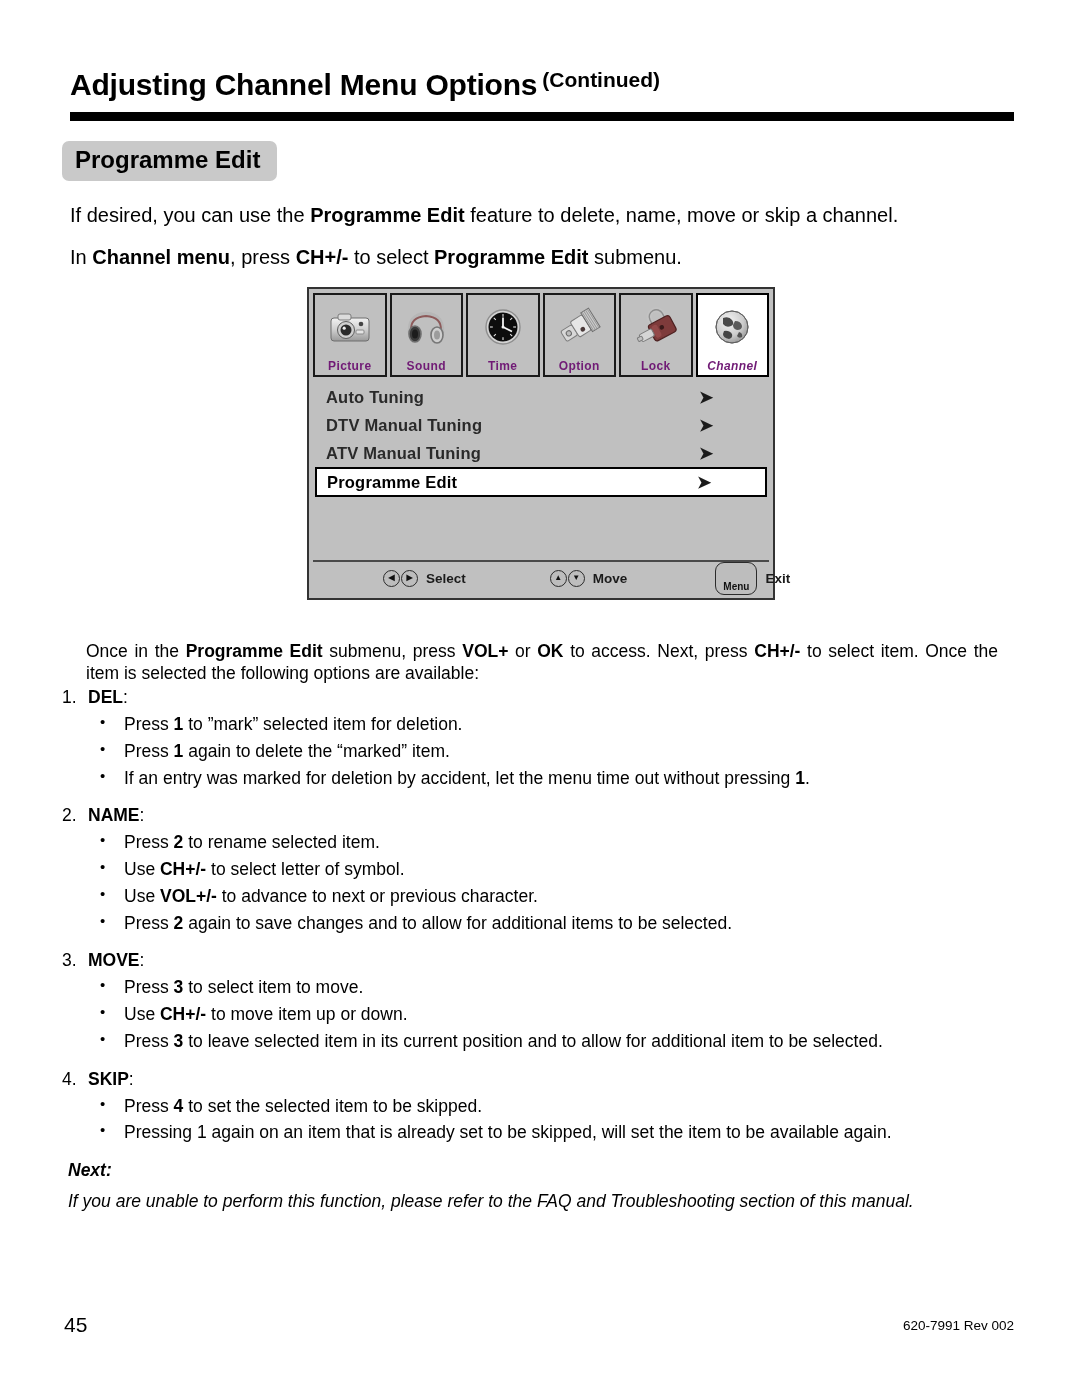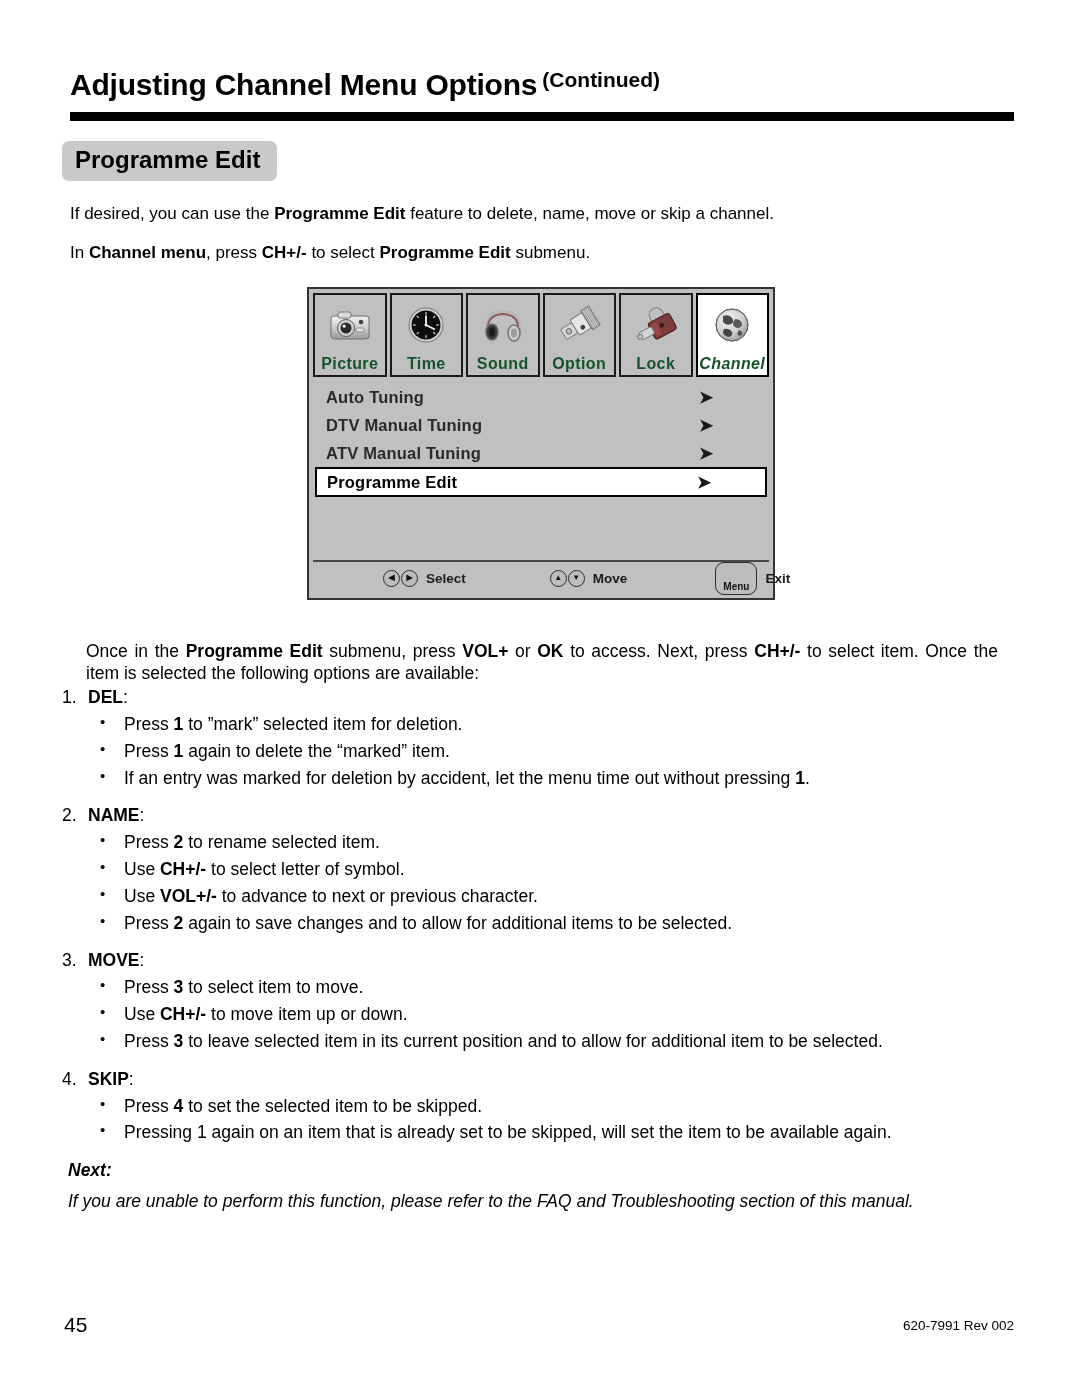--- a/index.html
+++ b/index.html
@@ -59,21 +59,21 @@
     font-weight: bold;
     line-height: 1;
   }
 
   
   .intro {
     position: absolute;
     left: 70px;
     top: 205px;
     width: 950px;
-    font-size: 17px;
+    font-size: 20px;
     line-height: 1.0;
   }
   .intro p {
     margin: 0 0 22px 0;
   }
 
   
   .osd {
     position: absolute;
     left: 307px;
@@ -107,23 +107,23 @@
     font-style: italic;
   }
   .osd-tab .glyph {
     flex: 1;
     display: flex;
     align-items: center;
     justify-content: center;
     width: 100%;
   }
   .osd-tab .tab-label {
-    font-size: 16px;
-    font-weight: bold;
-    color: #14532d;
+    font-size: 12px;
+    font-weight: bold;
+    color: #701a75;
     letter-spacing: 0.4px;
     line-height: 1.25;
   }
 
   .osd-list {
     margin-top: 6px;
     padding: 0 5px;
   }
   .osd-row {
     height: 28px;
@@ -315,20 +315,34 @@
           <rect x="4" y="11" width="38" height="23" rx="3" fill="url(#gm)" stroke="#6e6e6e"></rect>
           <rect x="11" y="7" width="13" height="6" rx="2" fill="#dcdcdc" stroke="#7a7a7a"></rect>
           <circle cx="19" cy="23" r="8.5" fill="#cfcfcf" stroke="#5d5d5d"></circle>
           <circle cx="19" cy="23" r="5.5" fill="#2a2a2a"></circle>
           <circle cx="17.2" cy="21.2" r="1.6" fill="#ededed"></circle>
           <circle cx="34" cy="17" r="2.3" fill="#444"></circle>
           <rect x="29" y="23" width="8" height="4" rx="1" fill="#e4e4e4" stroke="#8a8a8a"></rect>
         </svg>
       </span>
       <span class="tab-label">Picture</span>
+    </div>
+
+    <div class="osd-tab">
+      <span class="glyph">
+        <svg class="ic" width="44" height="40" viewBox="0 0 44 40">
+          <path d="M6 26 Q5 8 22 7 Q39 8 38 26" fill="none" stroke="#b7b7b7" stroke-width="4.5"></path>
+          <path d="M7 24 Q6 10 22 9 Q38 10 37 24" fill="none" stroke="#8d5a5a" stroke-width="1.8"></path>
+          <ellipse cx="11" cy="27" rx="6" ry="8" fill="#3a3a3a" stroke="#6f6f6f" stroke-width="1.6"></ellipse>
+          <ellipse cx="11" cy="27" rx="3" ry="4.6" fill="#1c1c1c"></ellipse>
+          <ellipse cx="33" cy="28" rx="6" ry="8" fill="#cfcfcf" stroke="#777" stroke-width="1.6"></ellipse>
+          <ellipse cx="33" cy="28" rx="3" ry="4.6" fill="#9c9c9c"></ellipse>
+        </svg>
+      </span>
+      <span class="tab-label">Sound</span>
     </div>
 
     <div class="osd-tab">
       <span class="glyph">
         <svg class="ic" width="42" height="40" viewBox="0 0 42 40">
           <circle cx="21" cy="20" r="17" fill="#d3d3d3" stroke="#8e8e8e" stroke-width="1.4"></circle>
           <circle cx="21" cy="20" r="14.5" fill="#0d0d0d"></circle>
           <g stroke="#e8e8e8" stroke-width="1.1">
             <line x1="21" y1="7" x2="21" y2="9.8"></line>
             <line x1="21" y1="30.2" x2="21" y2="33"></line>
@@ -342,34 +356,20 @@
           <line x1="21" y1="20" x2="21" y2="10.5" stroke="#f4f4f4" stroke-width="1.8"></line>
           <line x1="21" y1="20" x2="30" y2="24.5" stroke="#f4f4f4" stroke-width="1.8"></line>
           <circle cx="21" cy="20" r="1.5" fill="#f4f4f4"></circle>
         </svg>
       </span>
       <span class="tab-label">Time</span>
     </div>
 
     <div class="osd-tab">
       <span class="glyph">
-        <svg class="ic" width="44" height="40" viewBox="0 0 44 40">
-          <path d="M6 26 Q5 8 22 7 Q39 8 38 26" fill="none" stroke="#b7b7b7" stroke-width="4.5"></path>
-          <path d="M7 24 Q6 10 22 9 Q38 10 37 24" fill="none" stroke="#8d5a5a" stroke-width="1.8"></path>
-          <ellipse cx="11" cy="27" rx="6" ry="8" fill="#3a3a3a" stroke="#6f6f6f" stroke-width="1.6"></ellipse>
-          <ellipse cx="11" cy="27" rx="3" ry="4.6" fill="#1c1c1c"></ellipse>
-          <ellipse cx="33" cy="28" rx="6" ry="8" fill="#cfcfcf" stroke="#777" stroke-width="1.6"></ellipse>
-          <ellipse cx="33" cy="28" rx="3" ry="4.6" fill="#9c9c9c"></ellipse>
-        </svg>
-      </span>
-      <span class="tab-label">Sound</span>
-    </div>
-
-    <div class="osd-tab">
-      <span class="glyph">
         <svg class="ic" width="48" height="40" viewBox="0 0 48 40">
           <g transform="rotate(-32 24 20)">
             <rect x="6" y="14" width="13" height="12" rx="2" fill="#d8d8d8" stroke="#7d7d7d"></rect>
             <rect x="19" y="11" width="14" height="18" rx="2" fill="#e6e6e6" stroke="#7d7d7d"></rect>
             <rect x="33" y="9" width="9" height="22" fill="#cfcfcf" stroke="#6d6d6d"></rect>
             <g stroke="#9a9a9a" stroke-width="1">
               <line x1="34.5" y1="9" x2="34.5" y2="31"></line>
               <line x1="36.5" y1="9" x2="36.5" y2="31"></line>
               <line x1="38.5" y1="9" x2="38.5" y2="31"></line>
               <line x1="40.5" y1="9" x2="40.5" y2="31"></line>

